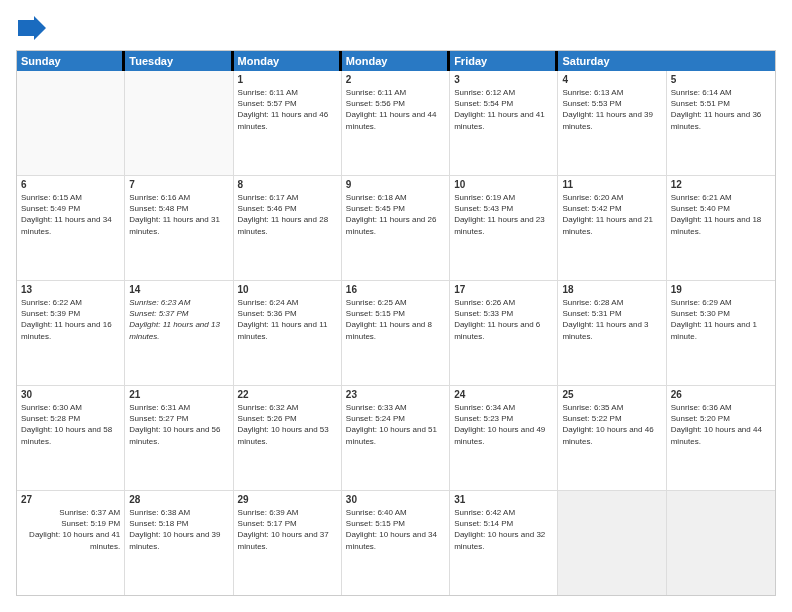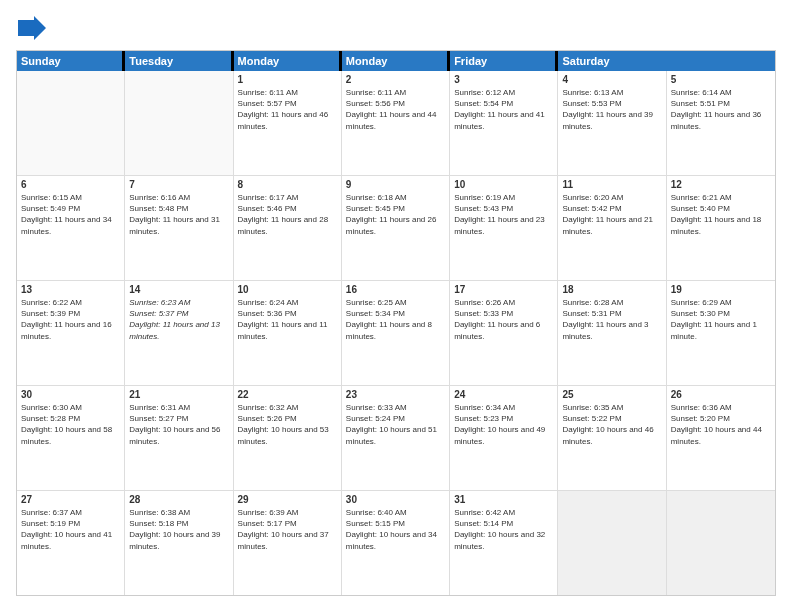--- a/index.html
+++ b/index.html
@@ -238,21 +238,21 @@
           </div>
           <div class="cal-cell">
             <span class="day-num">10</span>
             <div class="cell-text" style="white-space: pre-line;">Sunrise: 6:24 AM
 Sunset: 5:36 PM
 Daylight: 11 hours and 11 minutes.</div>
           </div>
           <div class="cal-cell">
             <span class="day-num">16</span>
             <div class="cell-text" style="white-space: pre-line;">Sunrise: 6:25 AM
-Sunset: 5:34 PM
+Sunset: 5:15 PM
 Daylight: 11 hours and 8 minutes.</div>
           </div>
           <div class="cal-cell">
             <span class="day-num">17</span>
             <div class="cell-text" style="white-space: pre-line;">Sunrise: 6:26 AM
 Sunset: 5:33 PM
 Daylight: 11 hours and 6 minutes.</div>
           </div>
           <div class="cal-cell">
             <span class="day-num">18</span>
@@ -307,21 +307,21 @@
           <div class="cal-cell">
             <span class="day-num">26</span>
             <div class="cell-text" style="white-space: pre-line;">Sunrise: 6:36 AM
 Sunset: 5:20 PM
 Daylight: 10 hours and 44 minutes.</div>
           </div>
         </div>
         <div class="cal-row">
           <div class="cal-cell">
             <span class="day-num">27</span>
-            <div class="cell-text" style="white-space: pre-line;">Sunrise: 6:37 AM
+            <div class="cell-text" style="white-space: pre-line; text-align: right;">Sunrise: 6:37 AM
 Sunset: 5:19 PM
 Daylight: 10 hours and 41 minutes.</div>
           </div>
           <div class="cal-cell">
             <span class="day-num">28</span>
             <div class="cell-text" style="white-space: pre-line;">Sunrise: 6:38 AM
 Sunset: 5:18 PM
 Daylight: 10 hours and 39 minutes.</div>
           </div>
           <div class="cal-cell">

